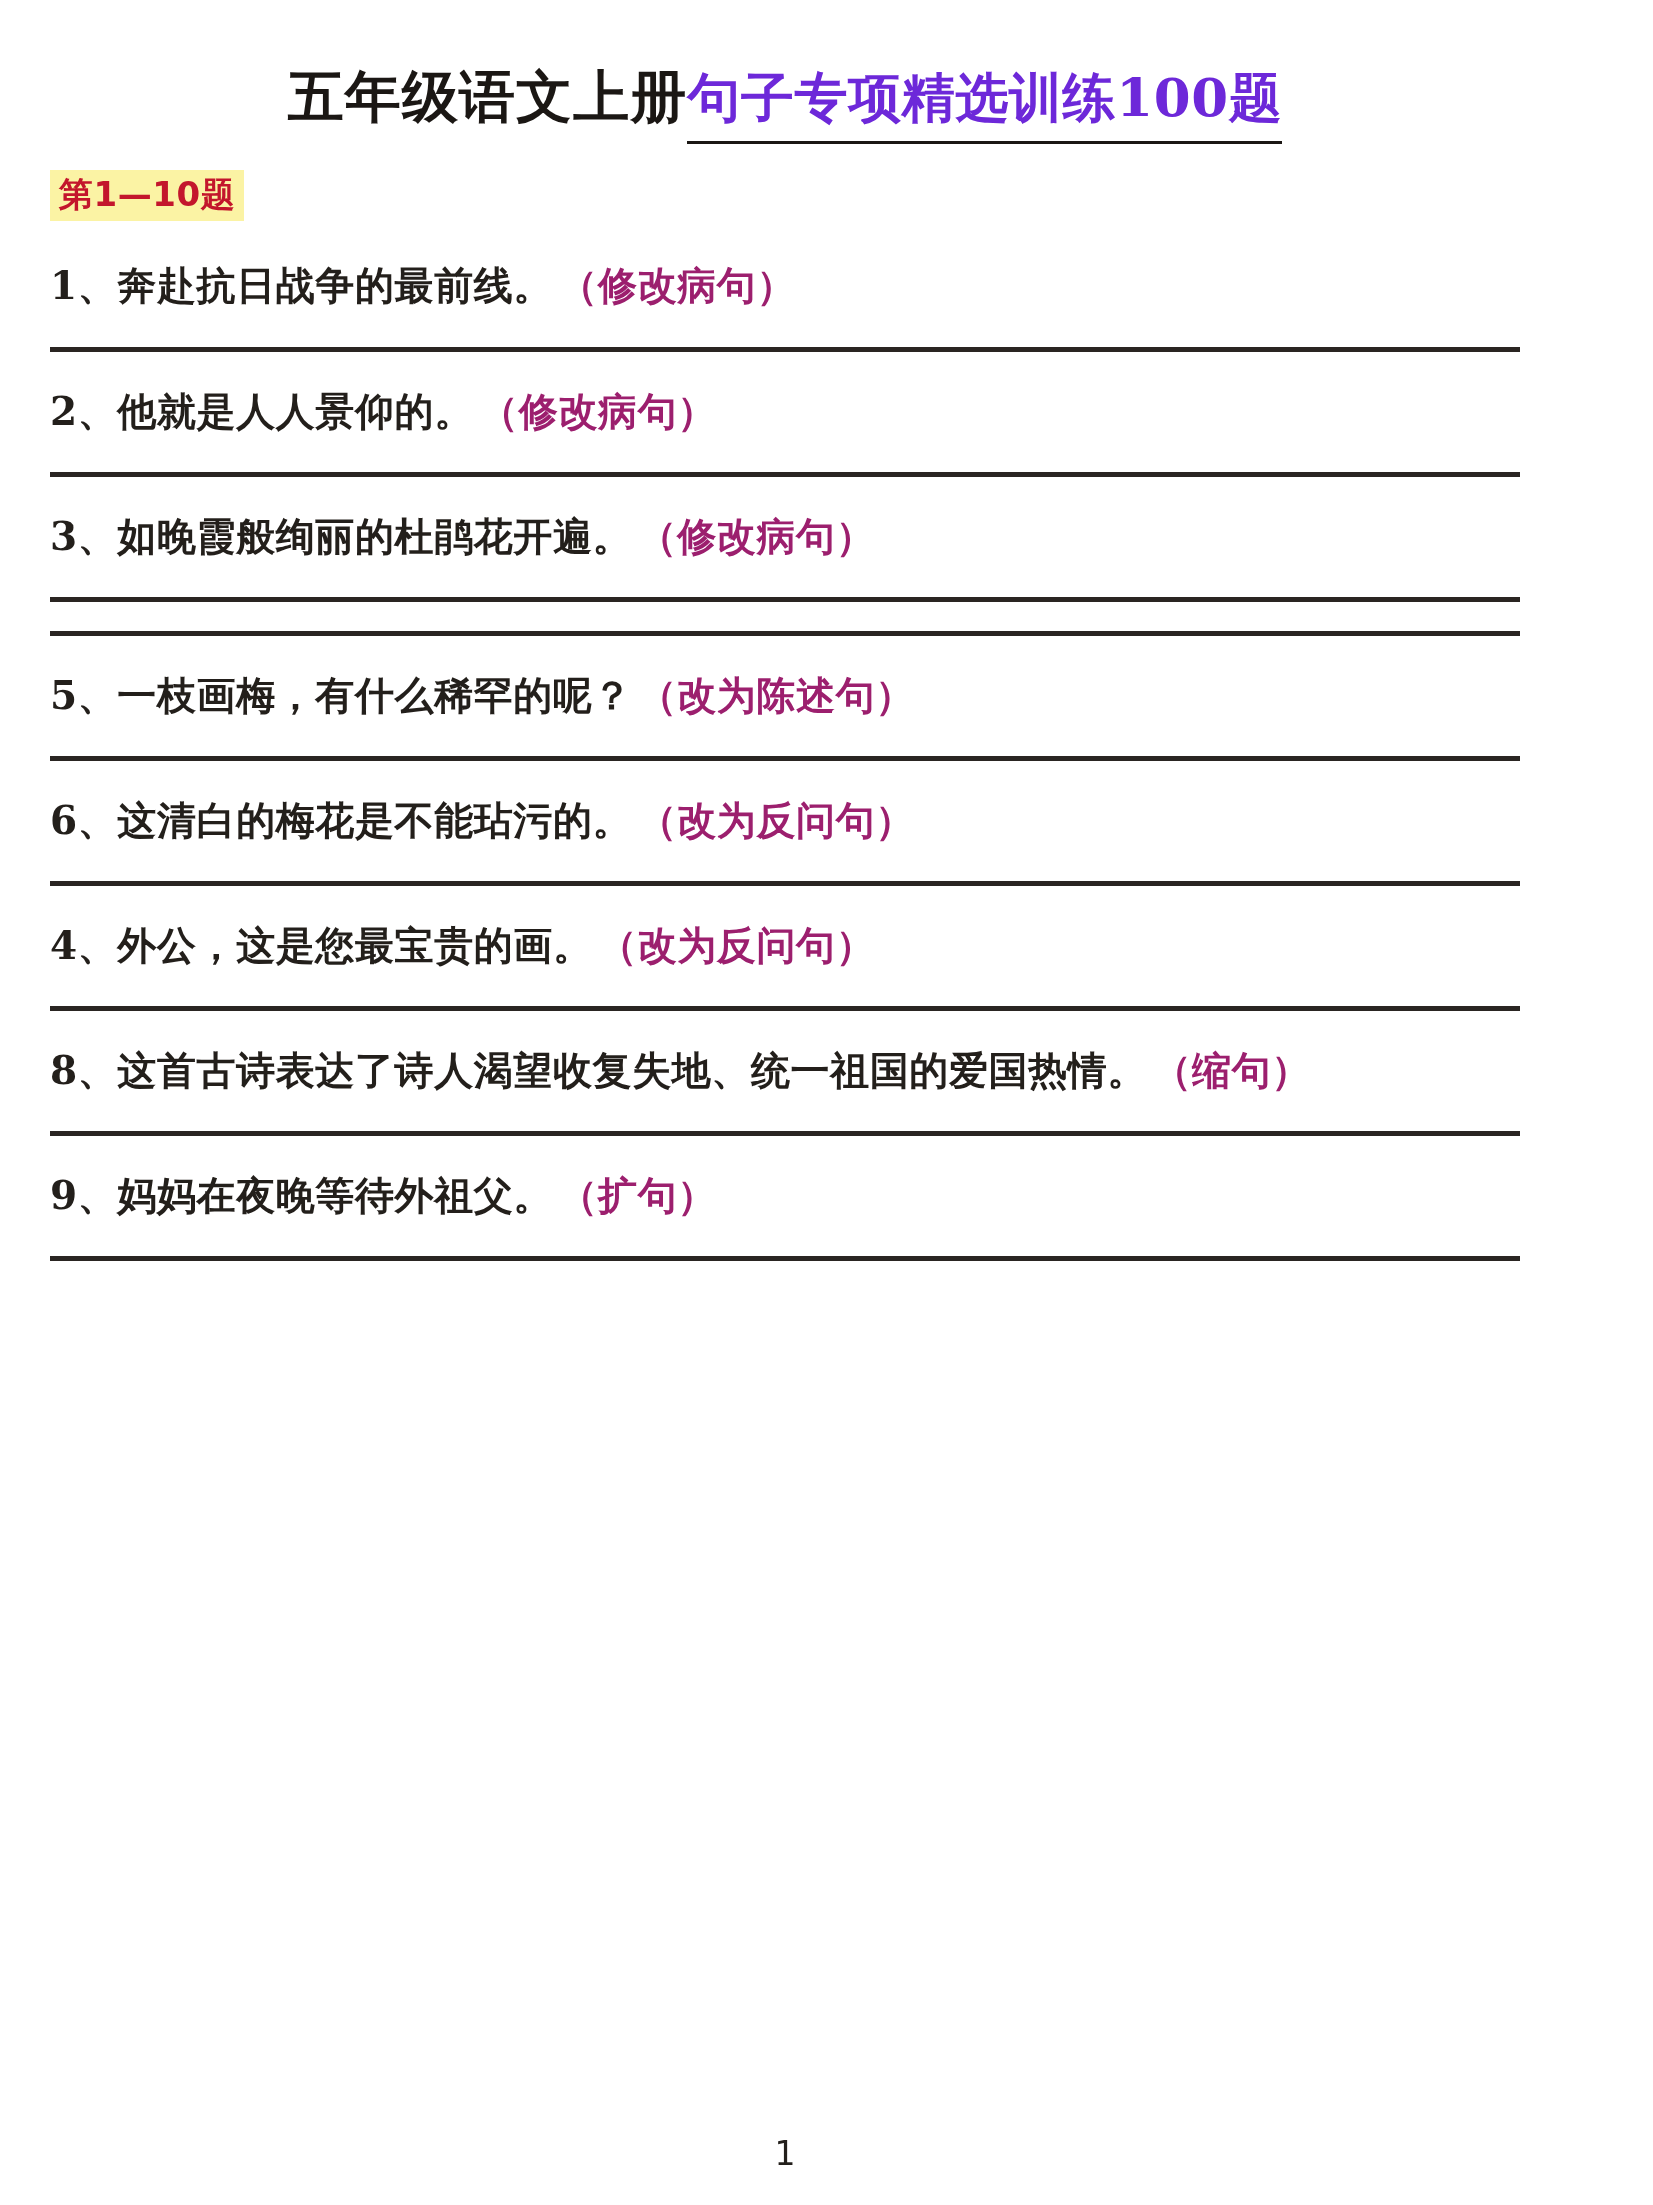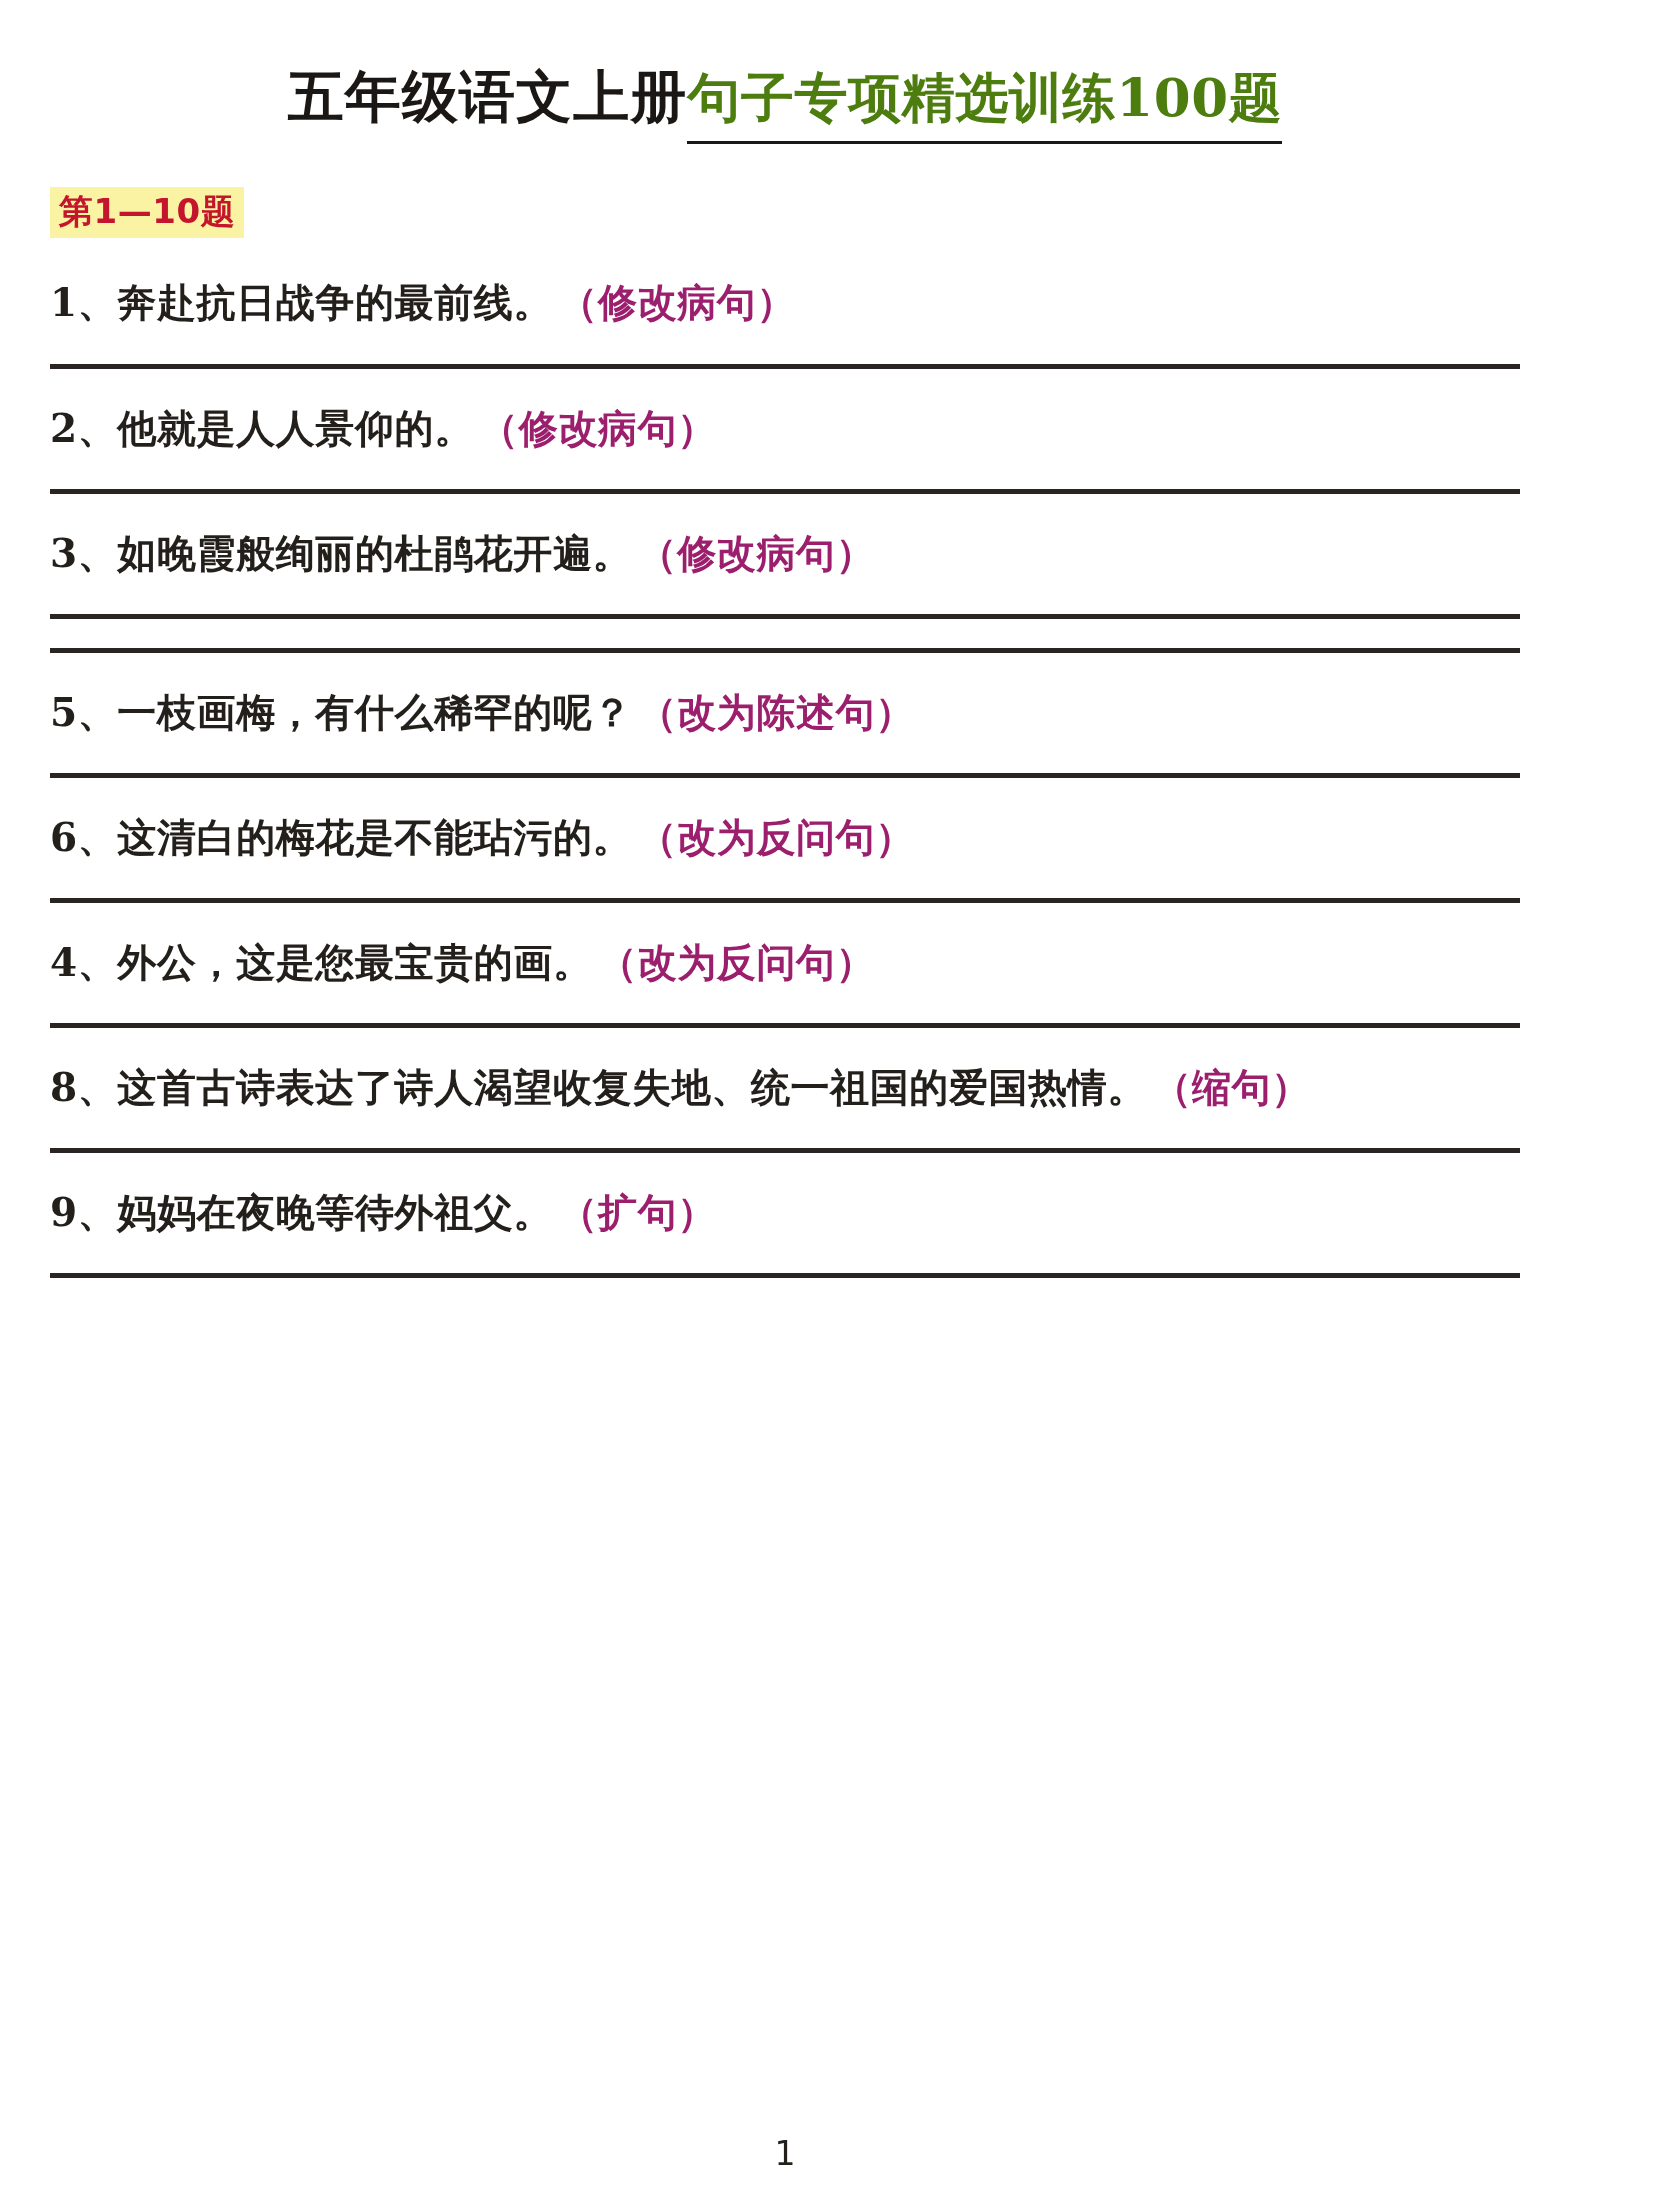--- a/index.html
+++ b/index.html
@@ -36,28 +36,28 @@
     font-weight: bold;
     font-size: 56px;
     letter-spacing: 1.1px;
     color: #1b1714;
   }
   .title-red {
     font-family: "DejaVu Serif", "Liberation Serif", serif;
     font-weight: bold;
     font-size: 53px;
     letter-spacing: 0.6px;
-    color: #4d7c0f;
+    color: #6d28d9;
     border-bottom: 3.3px solid #1b1714;
     padding-bottom: 5.5px;
   }
 
   
   .section-tag-row {
-    margin-top: 43px;
+    margin-top: 26px;
   }
   .section-tag {
     display: inline-block;
     background: #fbf3a4;
     color: #c3162c;
     font-family: "DejaVu Sans", "Liberation Sans", sans-serif;
     font-weight: bold;
     font-size: 34px;
     line-height: 1.25;
     padding: 3.3px 8.8px 5.5px 8.8px;

